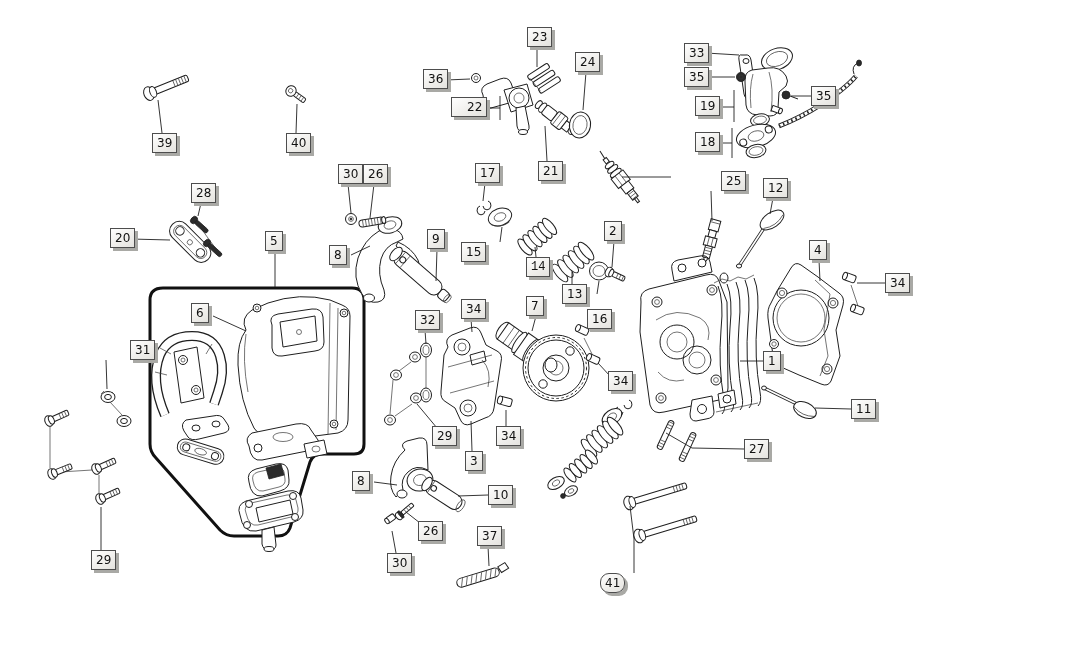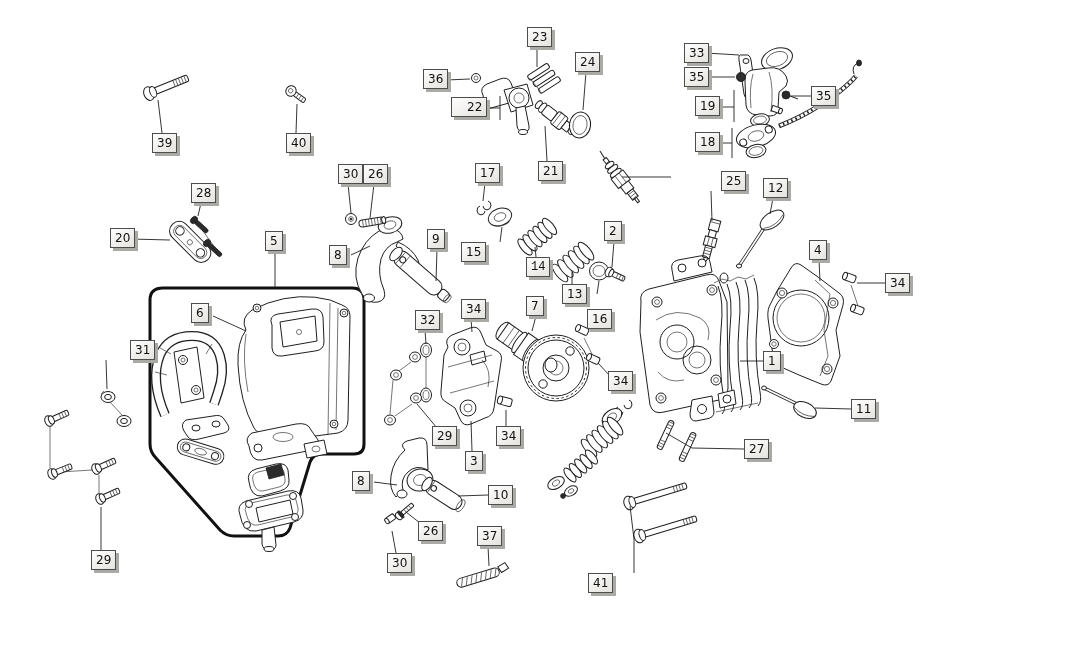--- a/index.html
+++ b/index.html
@@ -665,21 +665,21 @@
       <div class="callout" style="left: 695px; top: 96px;">19</div>
       <div class="callout" style="left: 695px; top: 132px;">18</div>
       <div class="callout" style="left: 811px; top: 86px;">35</div>
       <div class="callout" style="left: 701px; top: 171px; margin-left: 20px;">25</div>
       <div class="callout" style="left: 763px; top: 178px;">12</div>
       <div class="callout" style="left: 809px; top: 240px;">4</div>
       <div class="callout" style="left: 885px; top: 273px;">34</div>
       <div class="callout" style="left: 763px; top: 351px;">1</div>
       <div class="callout" style="left: 851px; top: 399px;">11</div>
       <div class="callout" style="left: 744px; top: 439px;">27</div>
-      <div class="callout" style="left: 588px; top: 573px;">41</div>
+      <div class="callout" style="left: 600px; top: 573px; border-radius: 9px;">41</div>
       <div class="callout" style="left: 604px; top: 221px;">2</div>
       <div class="callout" style="left: 587px; top: 309px;">16</div>
       <div class="callout" style="left: 562px; top: 284px;">13</div>
       <div class="callout" style="left: 526px; top: 257px; font-family: Liberation Mono, monospace;">14</div>
       <div class="callout" style="left: 461px; top: 242px;">15</div>
       <div class="callout" style="left: 475px; top: 163px;">17</div>
       <div class="callout" style="left: 338px; top: 164px;">30</div>
       <div class="callout" style="left: 363px; top: 164px;">26</div>
       <div class="callout" style="left: 329px; top: 245px;">8</div>
       <div class="callout" style="left: 427px; top: 229px;">9</div>

